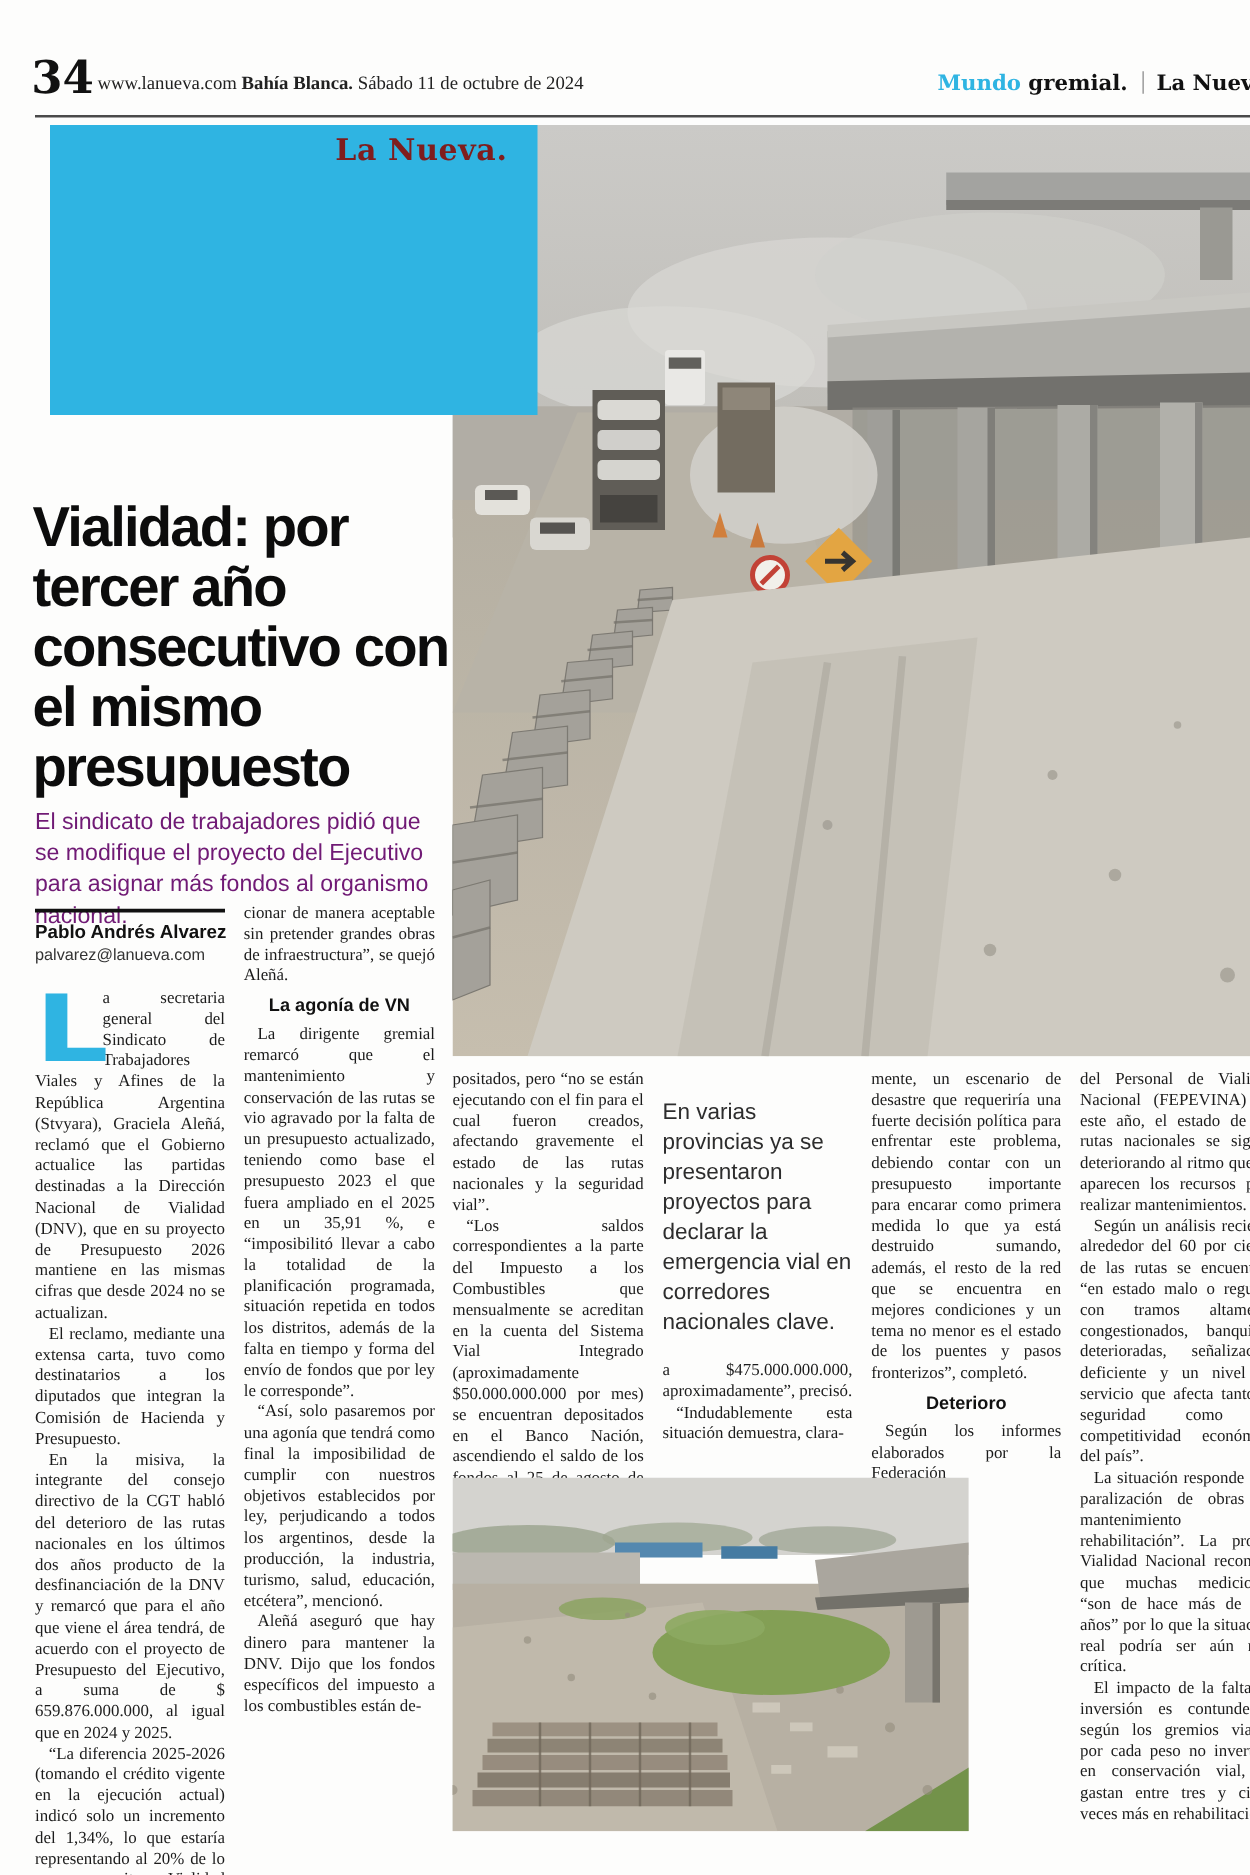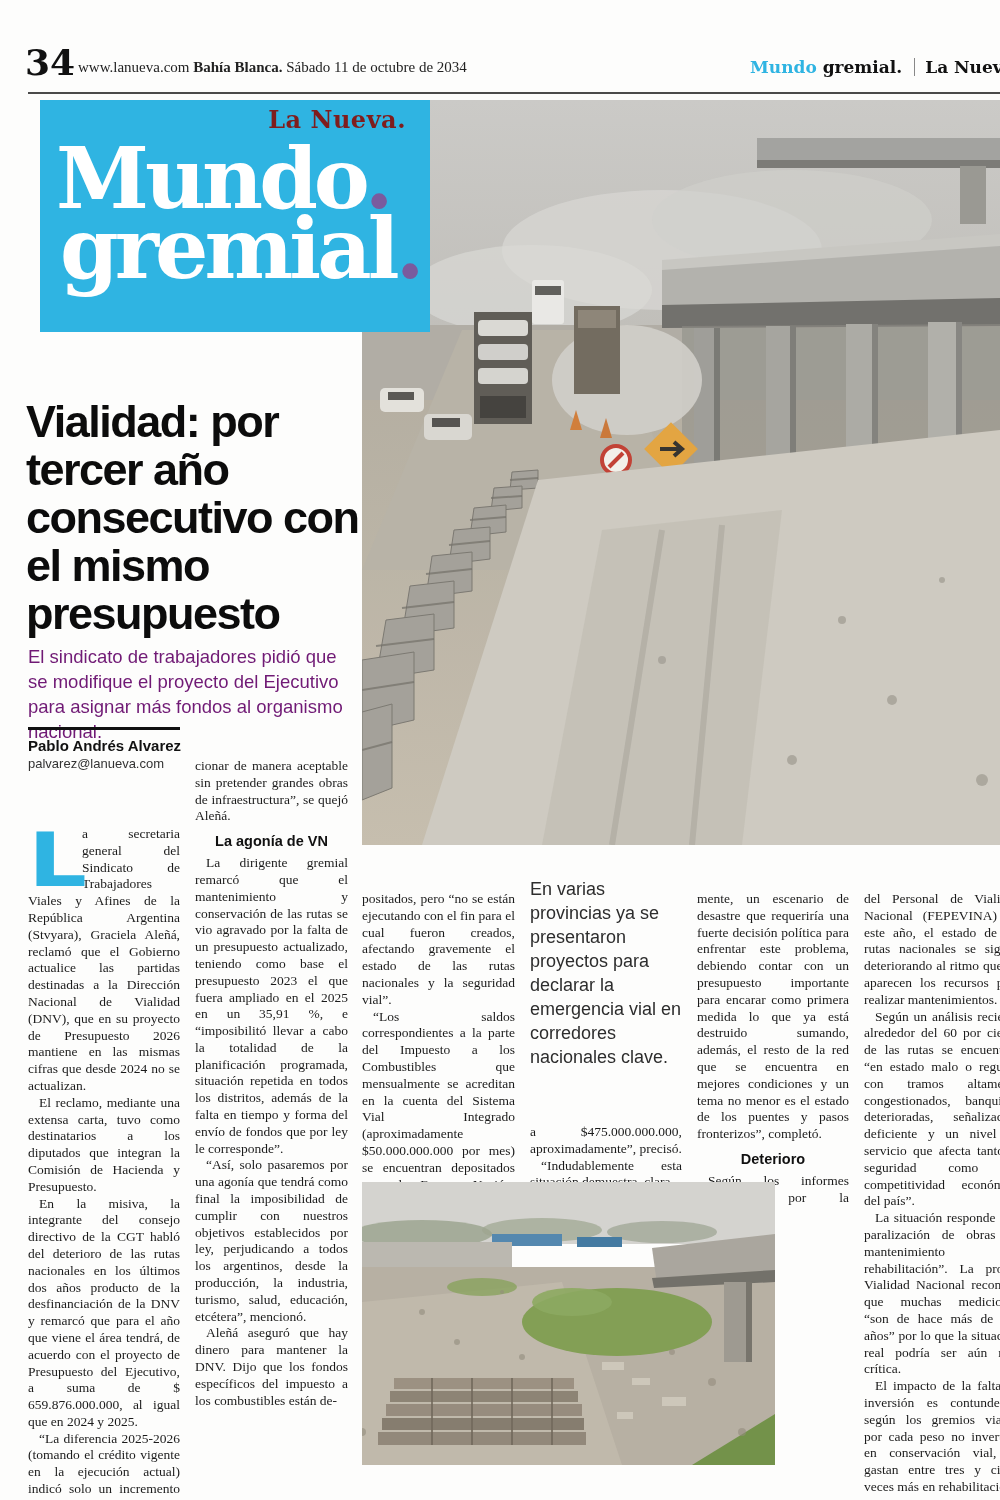--- a/index.html
+++ b/index.html
@@ -31,21 +31,21 @@
             font:bold 45px/48px "Liberation Sans",sans-serif;color:#0c0c0c;letter-spacing:-1.5px;}
   .deck{position:absolute;left:28px;top:644px;width:332px;
         font:18.5px/25px "Liberation Sans",sans-serif;color:#701a75;}
   .by-rule{position:absolute;left:28px;top:727px;width:152px;height:3px;background:#111;}
   .by-name{position:absolute;left:28px;top:738px;font:bold 15px/1 "Liberation Sans",sans-serif;color:#111;}
   .by-mail{position:absolute;left:28px;top:757px;font:13px/1 "Liberation Sans",sans-serif;color:#333;}
   
   .col{position:absolute;width:152px;text-align:justify;
        font:13.5px/16.8px "Liberation Serif",serif;color:#1b1b1b;hyphens:auto;}
   .col p{margin:0;text-indent:11px;}
-  .col p.lead{text-indent:0;margin-top:36px;}
+  .col p.lead{text-indent:0;}
   .col1{left:28px;top:790px;}
   .col2{left:195px;top:722px;width:153px;}
   .col3{left:362px;top:855px;width:153px;}
   .col4{left:530px;top:1088px;}
   .col5{left:697px;top:855px;}
   .col6{left:864px;top:855px;width:156px;}
   .dropcap{float:left;width:46px;height:64px;margin:3px 8px 0 0;
            font:900 74px/62px "DejaVu Sans",sans-serif;color:#2fb4e2;
            transform:scaleX(1.25);transform-origin:left top;}
   .subhead{display:block;font:bold 14.5px/1.1 "Liberation Sans",sans-serif;color:#111;
@@ -57,21 +57,21 @@
   .pq-text{flex:1;padding-top:11px;font:18px/24px "Liberation Sans",sans-serif;color:#2d2d2d;}
   .pq-bottom{height:3px;background:#111;}
 </style>
 </head>
 <body>
 
 <div class="pageno">34</div>
 <div class="hdr-left">
   <span>www.lanueva.com</span>
   <b>Bahía Blanca.</b>
-  <span>Sábado 11 de octubre de 2034</span>
+  <span>Sábado 11 de octubre de 2024</span>
 </div>
 <div class="hdr-right">
   <span class="sec-cyan">Mundo</span>
   <span class="sec-black">gremial.</span><span class="hdr-divider"></span><span class="brand-cut">La Nueva</span>
 </div>
 <div class="hdr-rule"></div>
 
 <div class="photo-top">
 <svg width="638" height="745" viewBox="0 0 638 745">
   <defs>
@@ -177,24 +177,20 @@
     <circle cx="580" cy="480" r="3"></circle>
         <circle cx="300" cy="560" r="4"></circle>
         <circle cx="620" cy="680" r="6"></circle>
   </g>
   <rect x="0" y="0" width="638" height="745" fill="#ffffff" opacity="0.04"></rect>
 </svg>
 </div>
 
 <div class="masthead">
   <div class="mast-brand">La Nueva.</div>
-  <div class="mast-title">
-    <span class="l1"><span>Mundo</span><span class="purple-dot">.</span></span>
-    <span class="l2"><span>gremial</span><span class="purple-dot">.</span></span>
-  </div>
 </div>
 
 <h1 class="headline">Vialidad: por tercer año consecutivo con el mismo presupuesto</h1>
 <div class="deck">El sindicato de trabajadores pidió que se modifique el proyecto del Ejecutivo para asignar más fondos al organismo nacional.</div>
 <div class="by-rule"></div>
 <div class="by-name">Pablo Andrés Alvarez</div>
 <div class="by-mail">palvarez@lanueva.com</div>
 
 <div class="col col1">
   <p class="lead"><span class="dropcap">L</span><span>a secretaria general del Sindicato de Trabajadores Viales y Afines de la República Argentina (Stvyara), Graciela Aleñá, reclamó que el Gobierno actualice las partidas destinadas a la Dirección Nacional de Vialidad (DNV), que en su proyecto de Presupuesto 2026 mantiene en las mismas cifras que desde 2024 no se actualizan.</span></p>

